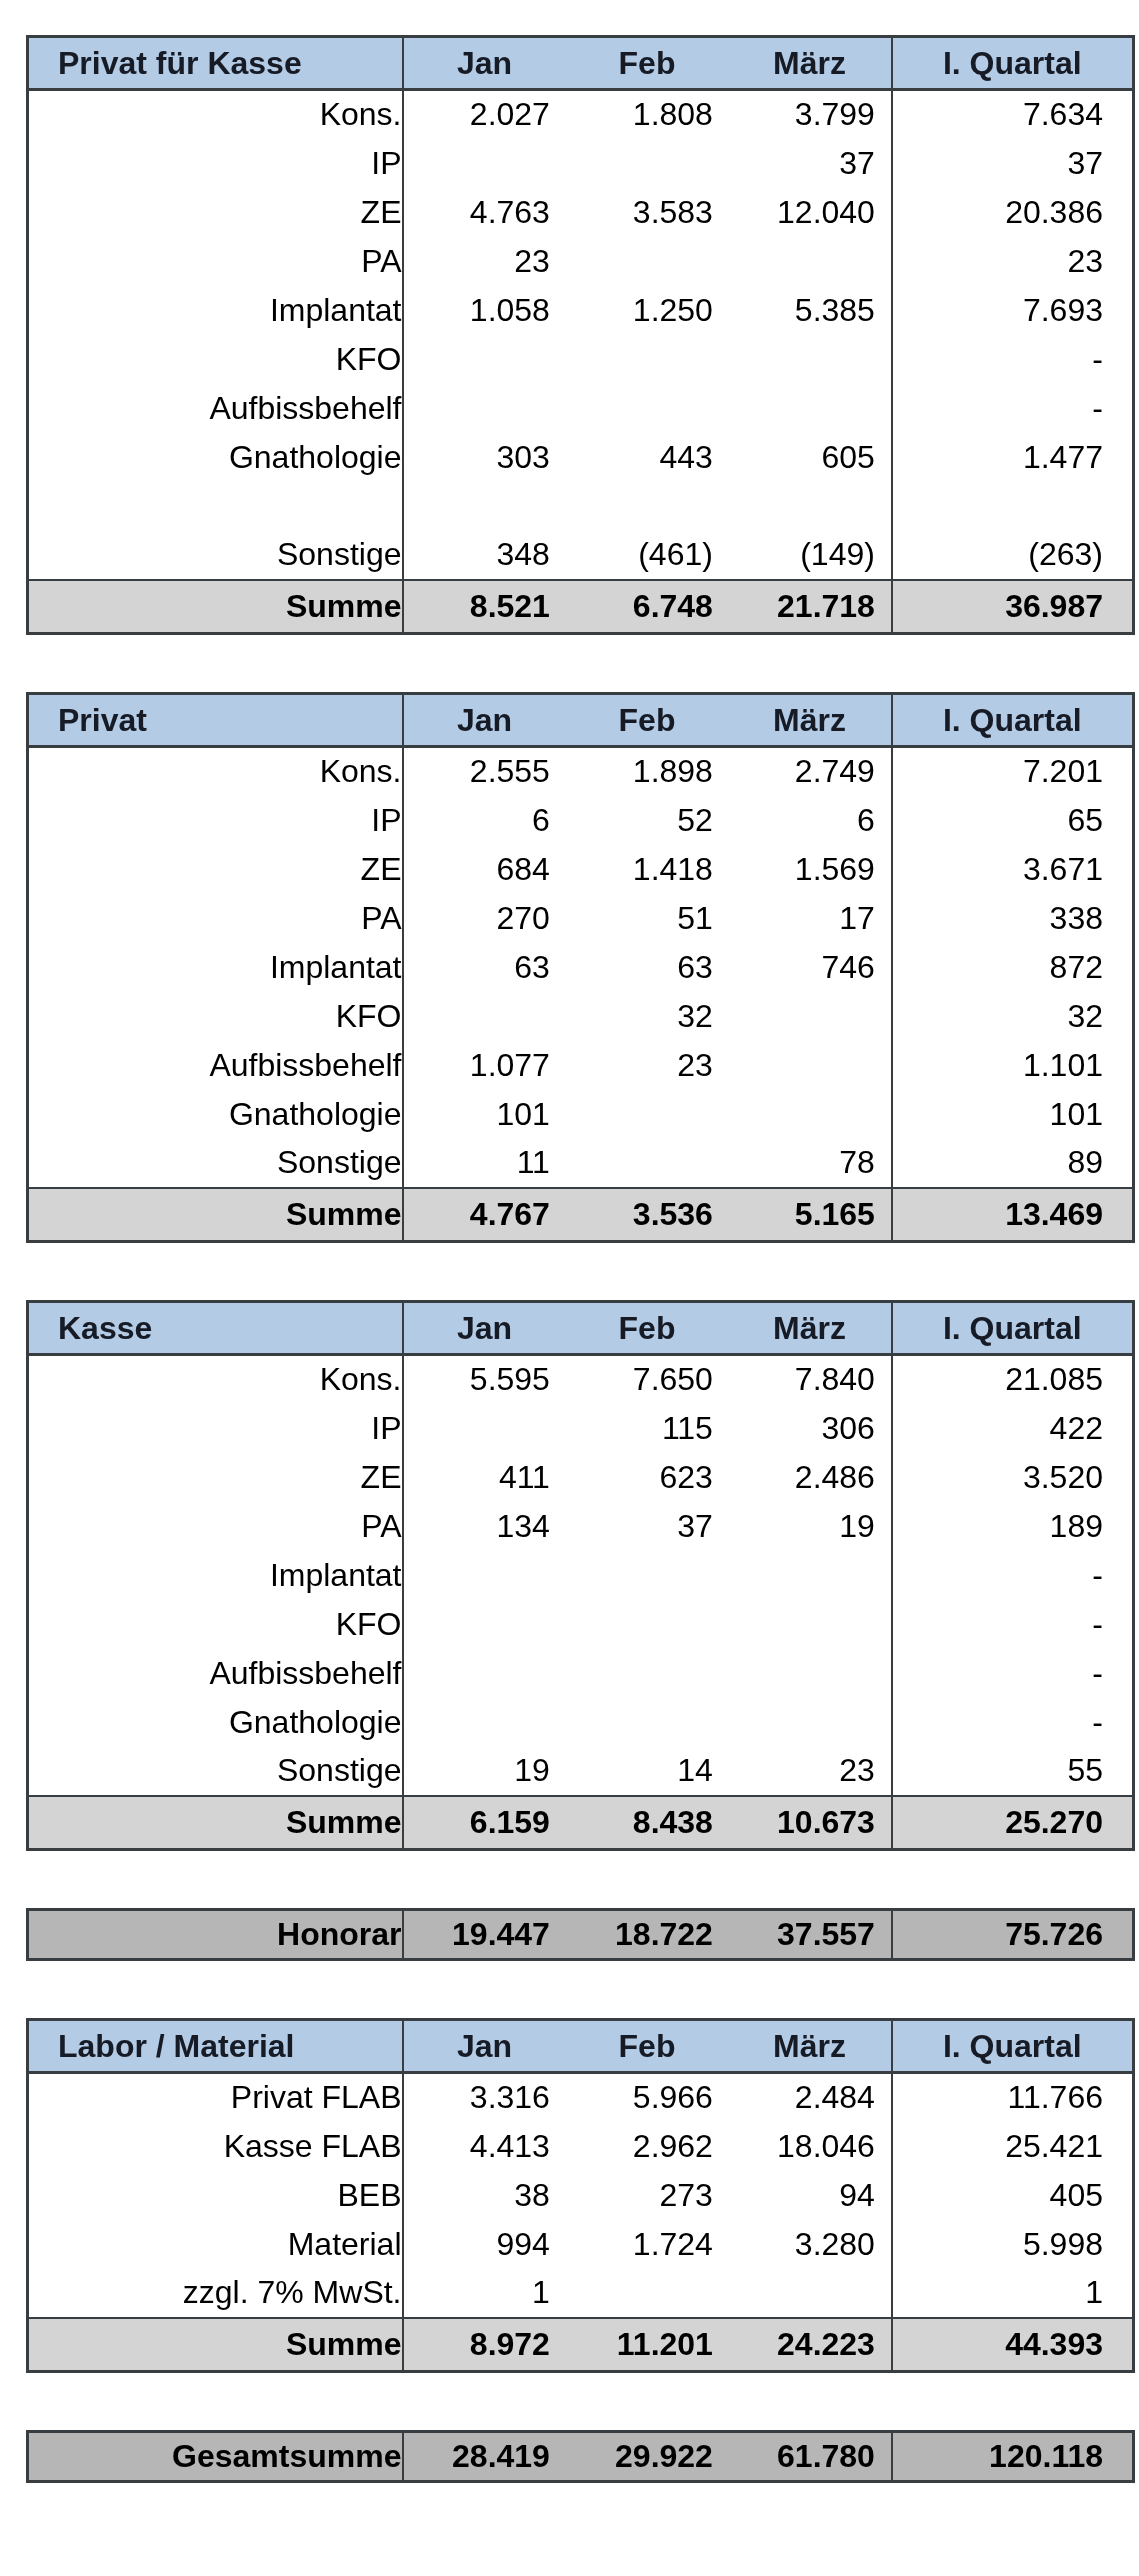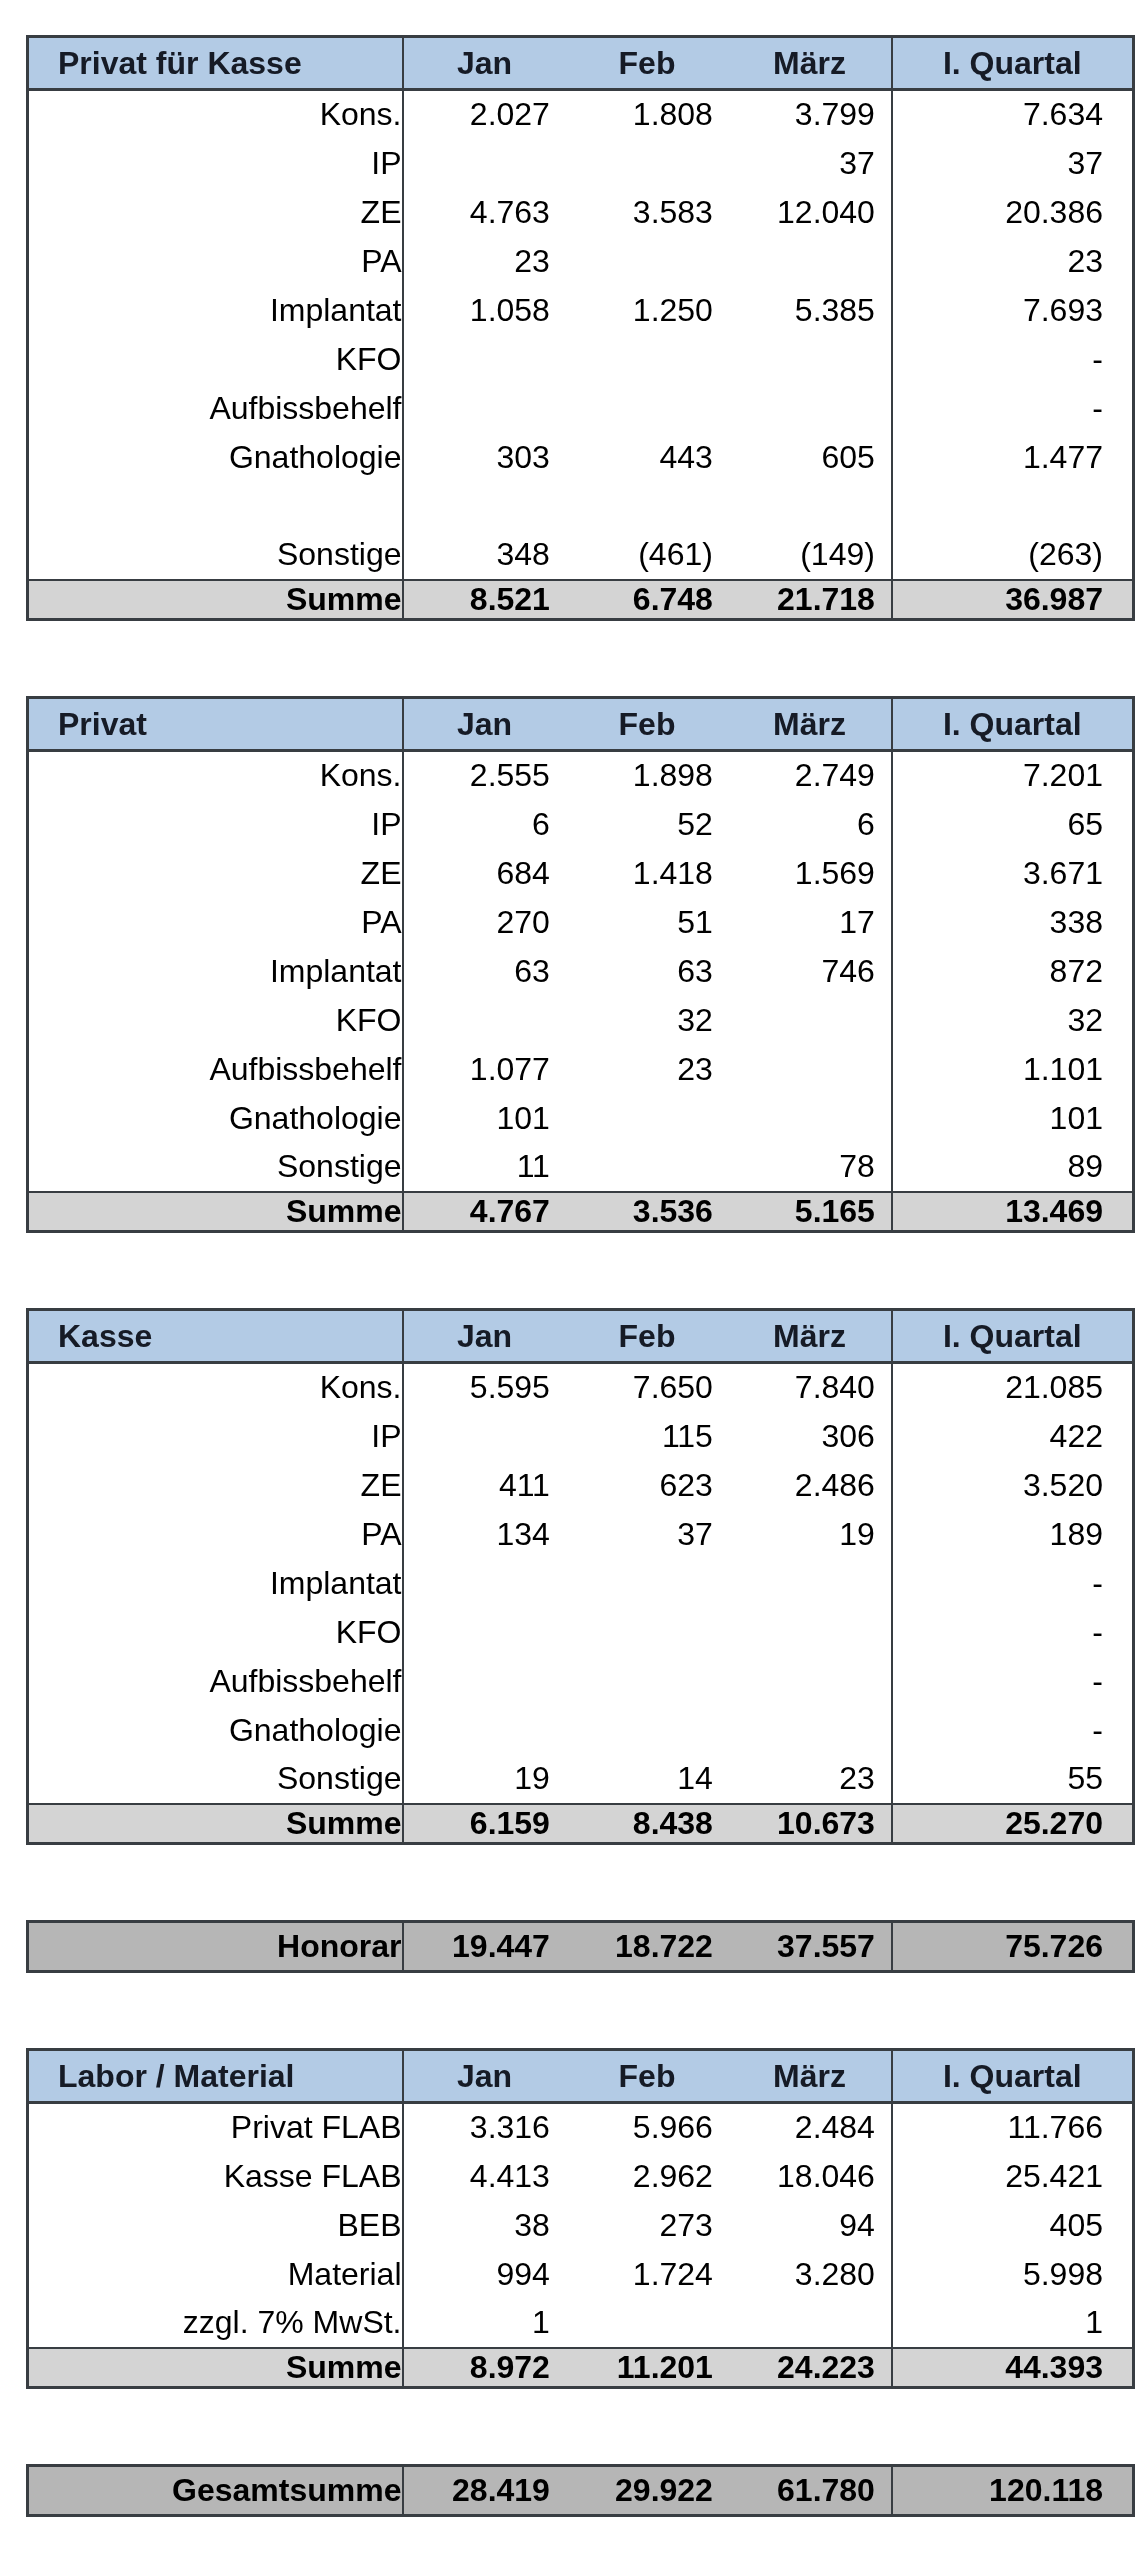--- a/index.html
+++ b/index.html
@@ -14,21 +14,21 @@
   *{box-sizing:border-box;}
   html,body{margin:0;padding:0;}
   body{
     width:1140px;height:2576px;
     background:var(--page-bg);
     font-family:"Liberation Sans", sans-serif;
     color:var(--text);
     overflow:hidden;
   }
   .sheet{padding:27px 0 0 26px;}
-  .tbl{margin-top:75px;}
+  .tbl{margin-top:57px;}
   .tbl:first-child{margin-top:8px;}
   table{
     border-collapse:collapse;
     table-layout:fixed;
     width:1104px;
     background:#fff;
     border:3px solid var(--border);
   }
   th,td{
     font-size:32px;
@@ -49,21 +49,21 @@
   .first-month{border-left:2.4px solid var(--border);}
   td.quartal,th.quartal{border-left:2.4px solid var(--border);}
   tbody td{height:49px;}
   td.label{text-align:right;padding-left:29px;}
   td.num{text-align:right;padding-right:15.6px;}
   td.quartal{text-align:right;padding-right:29px;}
   tr.summe td{
     background:var(--summe-bg);
     font-weight:bold;
     border-top:2.4px solid var(--border);
-    height:40px;
+    height:54px;
   }
   .total-table td{
     background:var(--total-bg);
     font-weight:bold;
     height:50px;
   }
 </style>
 </head>
 <body>
 

